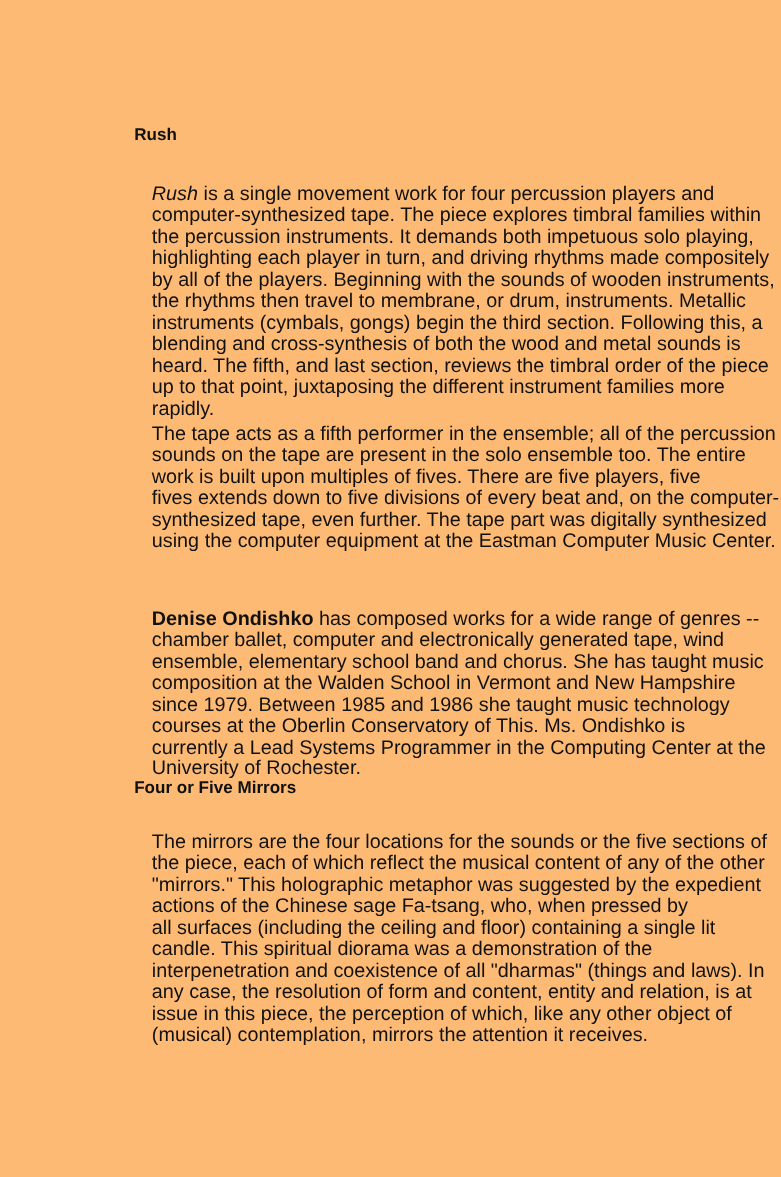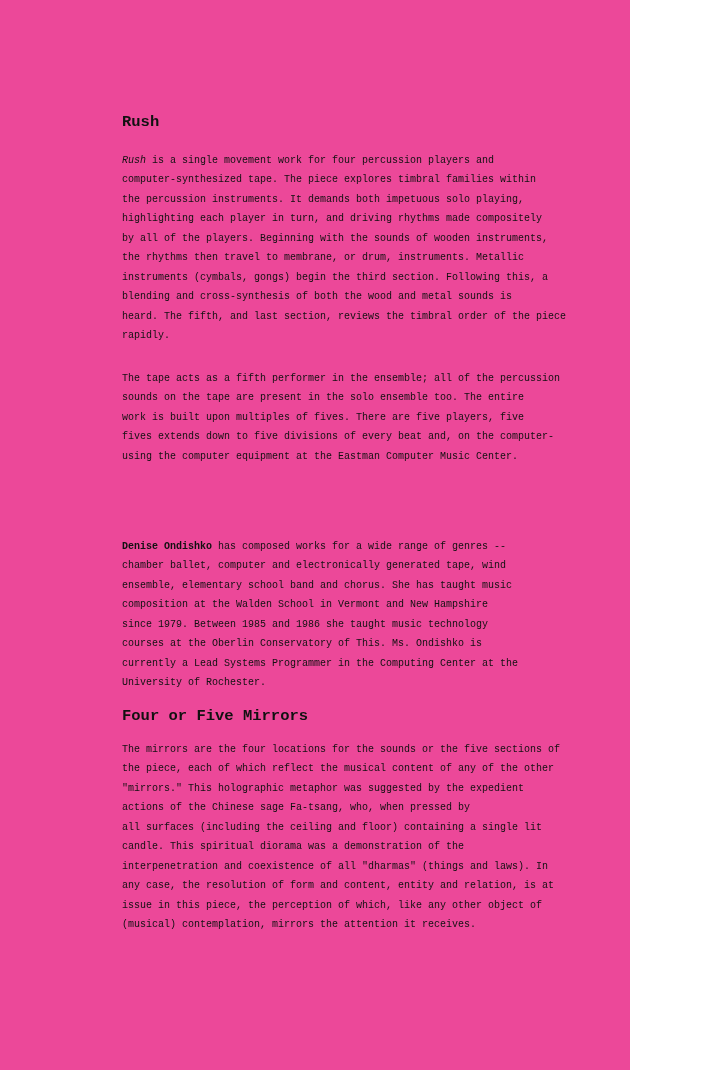--- a/index.html
+++ b/index.html
@@ -1,31 +1,31 @@
 <!DOCTYPE html>
 <html><head>
 <meta charset="utf-8">
 <style>
   html, body { margin: 0; padding: 0; background: #ffffff; }
   body { width: 710px; height: 1070px; position: relative; overflow: hidden; }
   .page {
-    position: absolute; left: 0; top: 0; width: 630px; height: 1070px;
-    background: #ec4899;
-    font-family: Liberation Mono, monospace;
+    position: absolute; left: 0; top: 0; width: 710px; height: 1070px;
+    background: #fdba74;
+    font-family: Liberation Sans, sans-serif;
     color: #111111;
   }
   .heading {
     position: absolute; left: 122px;
     font-size: 15.5px; font-weight: bold; line-height: 19px;
     margin: 0;
   }
   .para {
     position: absolute; left: 122px; width: 520px;
-    font-size: 10px; line-height: 19.45px;
-    margin: 0;
+    font-size: 18px; line-height: 19.45px;
+    margin: 16px;
   }
   .line { display: block; white-space: nowrap; }
   .it { font-style: italic; }
   .b { font-weight: bold; }
   #h-rush { top: 113px; }
   #p1 { top: 151px; }
   #p2 { top: 369px; }
   #p3 { top: 537px; }
   #h-mirrors { top: 707px; }
   #p4 { top: 740px; }
@@ -40,28 +40,30 @@
   <p id="p1" class="para">
     <span class="line"><span class="it">Rush</span><span> is a single movement work for four percussion players and</span></span>
     <span class="line">computer-synthesized tape.  The piece explores timbral families within</span>
     <span class="line">the percussion instruments.  It demands both impetuous solo playing,</span>
     <span class="line">highlighting each player in turn, and driving rhythms made compositely</span>
     <span class="line">by all of the players.  Beginning with the sounds of wooden instruments,</span>
     <span class="line">the rhythms then travel to membrane, or drum, instruments.  Metallic</span>
     <span class="line">instruments (cymbals, gongs) begin the third section.  Following this, a</span>
     <span class="line">blending and cross-synthesis of both the wood and metal sounds is</span>
     <span class="line">heard.  The fifth, and last section, reviews the timbral order of the piece</span>
+    <span class="line">up to that point, juxtaposing the different instrument families more</span>
     <span class="line">rapidly.</span>
   </p>
 
   <p id="p2" class="para">
     <span class="line">The tape acts as a fifth performer in the ensemble; all of the percussion</span>
     <span class="line">sounds on the tape are present in the solo ensemble too.  The entire</span>
     <span class="line">work is built upon multiples of fives.  There are five players, five</span>
     <span class="line">fives extends down to five divisions of every beat and, on the computer-</span>
+    <span class="line">synthesized tape, even further.  The tape part was digitally synthesized</span>
     <span class="line">using the computer equipment at the Eastman Computer Music Center.</span>
   </p>
 
   <p id="p3" class="para">
     <span class="line"><span class="b">Denise Ondishko</span><span> has composed works for a wide range of genres --</span></span>
     <span class="line">chamber ballet, computer and electronically generated tape, wind</span>
     <span class="line">ensemble, elementary school band and chorus.  She has taught music</span>
     <span class="line">composition at the Walden School in Vermont and New Hampshire</span>
     <span class="line">since 1979.  Between 1985 and 1986 she taught music technology</span>
     <span class="line">courses at the Oberlin Conservatory of This.  Ms. Ondishko is</span>

